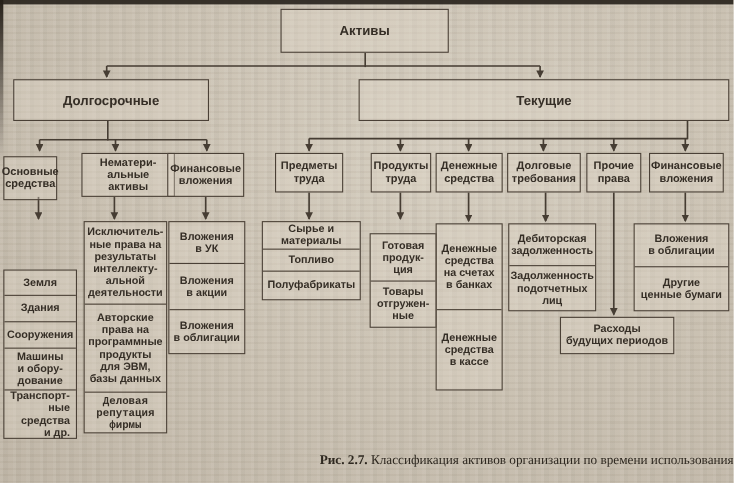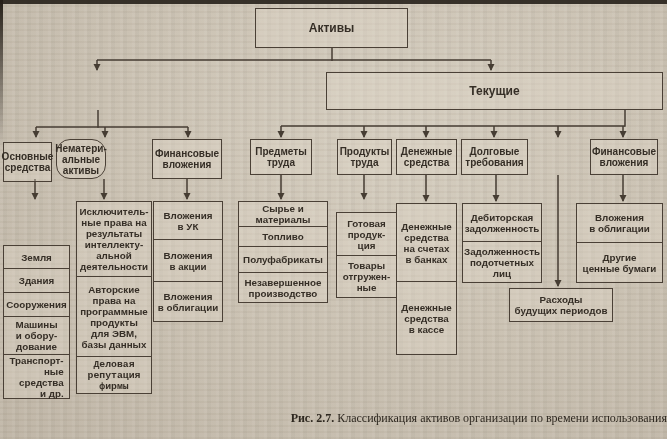--- a/index.html
+++ b/index.html
@@ -101,38 +101,41 @@
       <line x1="364" y1="175" x2="364" y2="199" marker-end="url(#arr)"></line>
       <line x1="426" y1="175" x2="426" y2="201" marker-end="url(#arr)"></line>
       <line x1="496" y1="175" x2="496" y2="201" marker-end="url(#arr)"></line>
       <line x1="558" y1="175" x2="558" y2="286" marker-end="url(#arr)"></line>
       <line x1="623" y1="175" x2="623" y2="201" marker-end="url(#arr)"></line>
     </g>
   </svg>
 
   <div class="node lvl0" style="left:255px;top:8px;width:153px;height:40px;">Активы</div>
 
+  <div class="node lvl1" style="left:12px;top:72px;width:178px;height:38px;">Долгосрочные</div>
   <div class="node lvl1" style="left:326px;top:72px;width:337px;height:38px;">Текущие</div>
 
   <div class="node" style="left:3px;top:142px;width:49px;height:40px;">Основные
 средства</div>
-  <div class="node" style="left:56px;top:139px;width:50px;height:40px;border-radius:14px;">Нематери-
+  <div class="node" style="left:74px;top:139px;width:85px;height:40px;">Нематери-
 альные
 активы</div>
   <div class="node" style="left:152px;top:139px;width:70px;height:40px;">Финансовые
 вложения</div>
 
   <div class="node" style="left:250px;top:139px;width:62px;height:36px;">Предметы
 труда</div>
   <div class="node" style="left:337px;top:139px;width:55px;height:36px;">Продукты
 труда</div>
   <div class="node" style="left:396px;top:139px;width:61px;height:36px;">Денежные
 средства</div>
   <div class="node" style="left:461px;top:139px;width:67px;height:36px;">Долговые
 требования</div>
+  <div class="node" style="left:533px;top:139px;width:50px;height:36px;">Прочие
+права</div>
   <div class="node" style="left:590px;top:139px;width:68px;height:36px;">Финансовые
 вложения</div>
 
   <div class="list" style="left:3px;top:201px;width:67px;margin-top:44px;">
     <div class="cell" style="height:22px;">Земля</div>
     <div class="cell" style="height:24px;">Здания</div>
     <div class="cell" style="height:24px;">Сооружения</div>
     <div class="cell" style="height:38px;">Машины
 и обору-
 дование</div>
@@ -167,22 +170,20 @@
 в акции</div>
     <div class="cell" style="height:40px;">Вложения
 в облигации</div>
   </div>
 
   <div class="list" style="left:238px;top:201px;width:90px;">
     <div class="cell" style="height:24px;">Сырье и
 материалы</div>
     <div class="cell" style="height:20px;">Топливо</div>
     <div class="cell" style="height:26px;">Полуфабрикаты</div>
-    <div class="cell" style="height:30px;">Незавершенное
-производство</div>
   </div>
 
   <div class="list" style="left:336px;top:201px;width:61px;margin-top:11px;">
     <div class="cell" style="height:42px;">Готовая
 продук-
 ция</div>
     <div class="cell" style="height:42px;">Товары
 отгружен-
 ные</div>
   </div>

